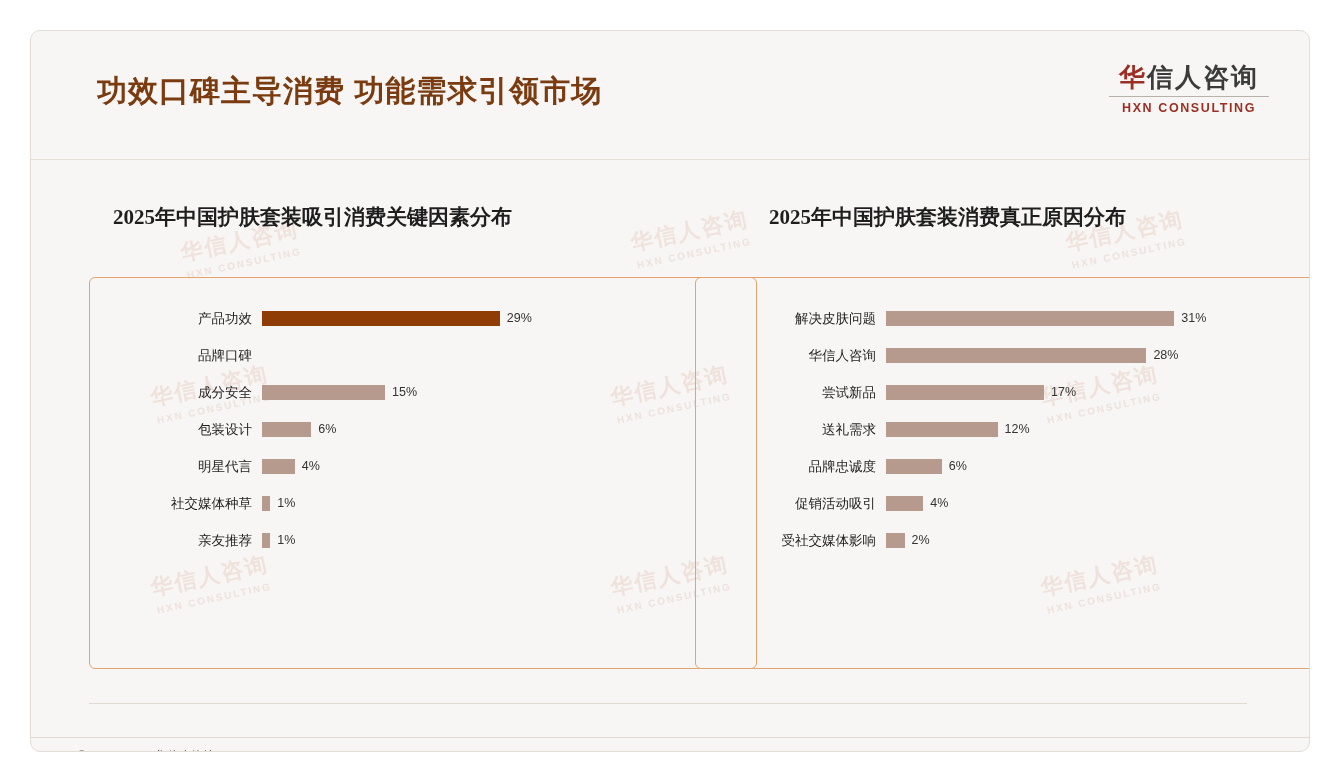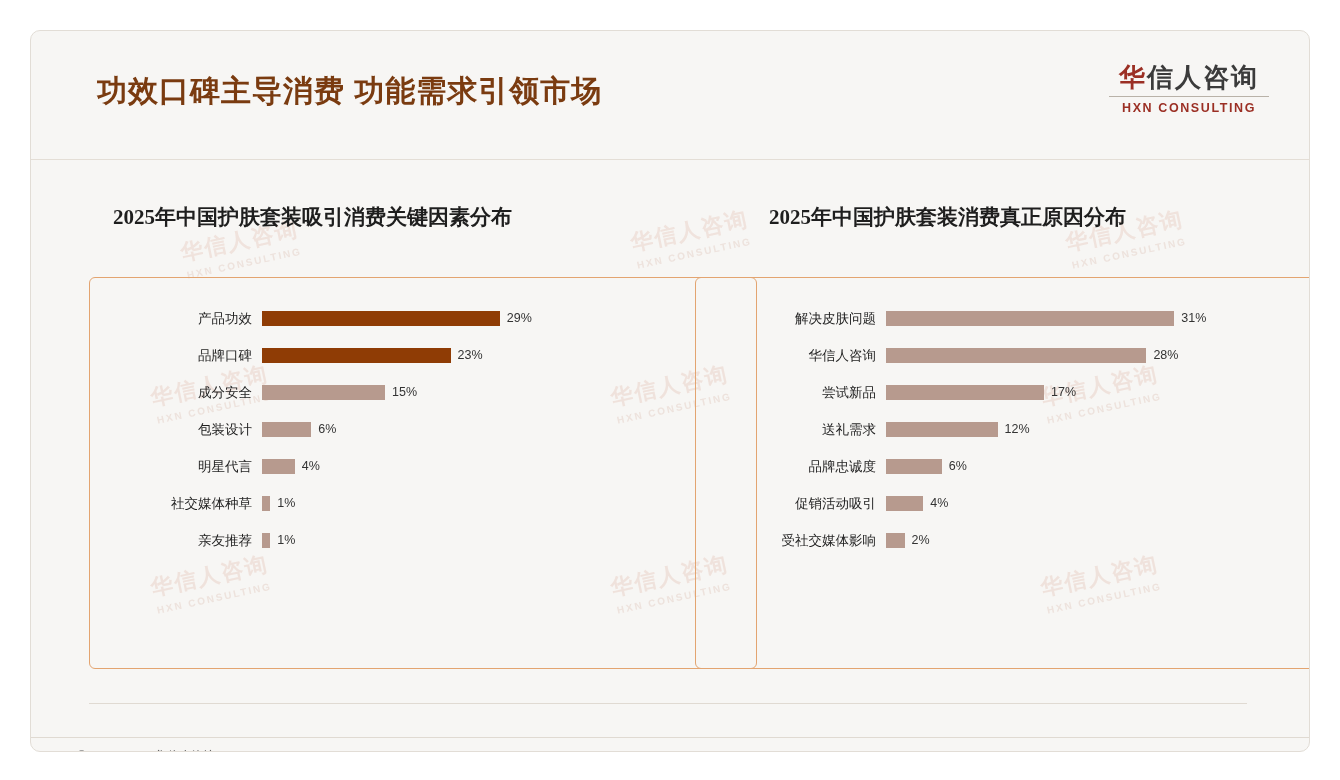--- a/index.html
+++ b/index.html
@@ -267,24 +267,20 @@
     <div class="bars" id="bars-left">
         <div class="bar-row">
           <div class="bar-label">产品功效</div>
           <div class="bar-wrap">
             <div class="bar hl" style="width: 237.8px;"></div>
             <div class="bar-value">29%</div>
           </div>
         </div>
         <div class="bar-row">
           <div class="bar-label">品牌口碑</div>
-          <div class="bar-wrap">
-            <div class="bar hl" style="width: 188.6px;"></div>
-            <div class="bar-value">23%</div>
-          </div>
         </div>
         <div class="bar-row">
           <div class="bar-label">成分安全</div>
           <div class="bar-wrap">
             <div class="bar" style="width: 123px;"></div>
             <div class="bar-value">15%</div>
           </div>
         </div>
         <div class="bar-row">
           <div class="bar-label">包装设计</div>

